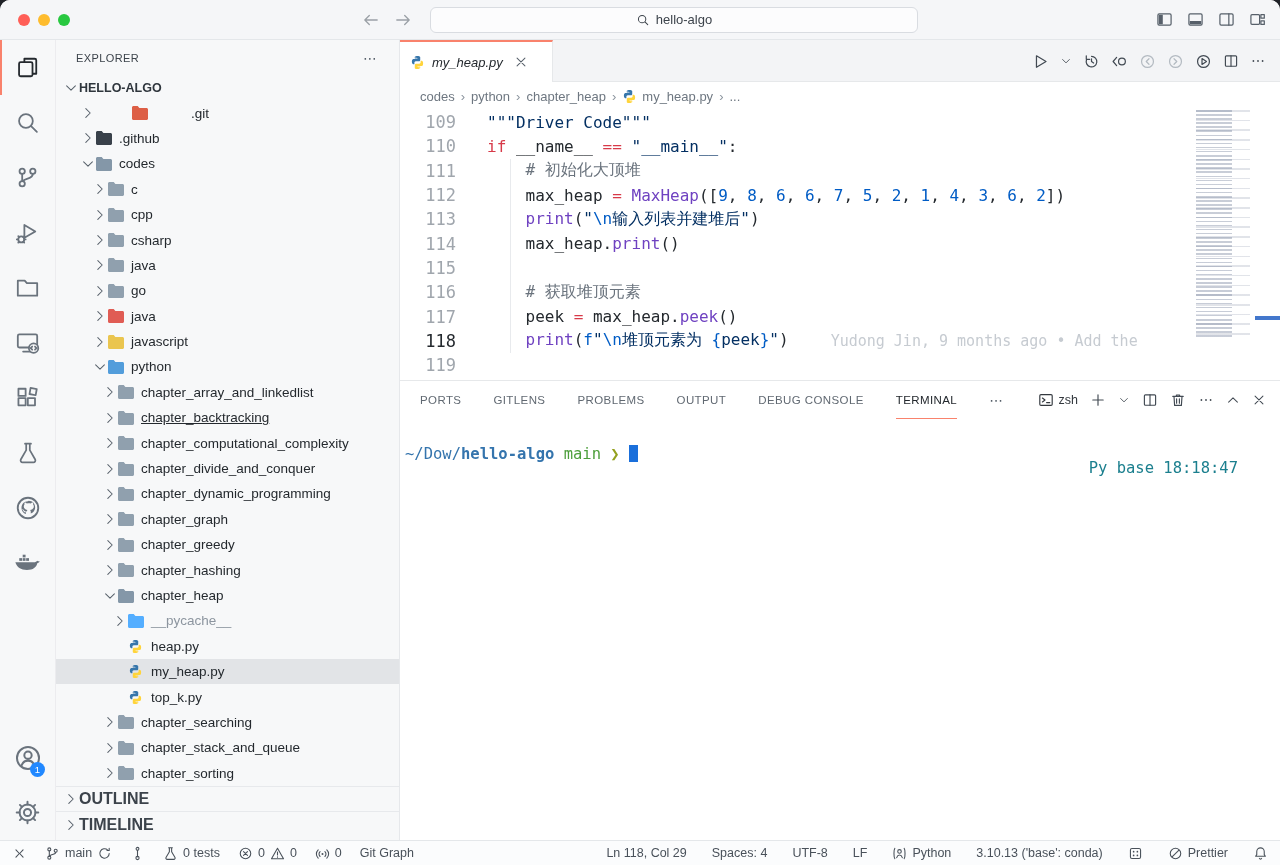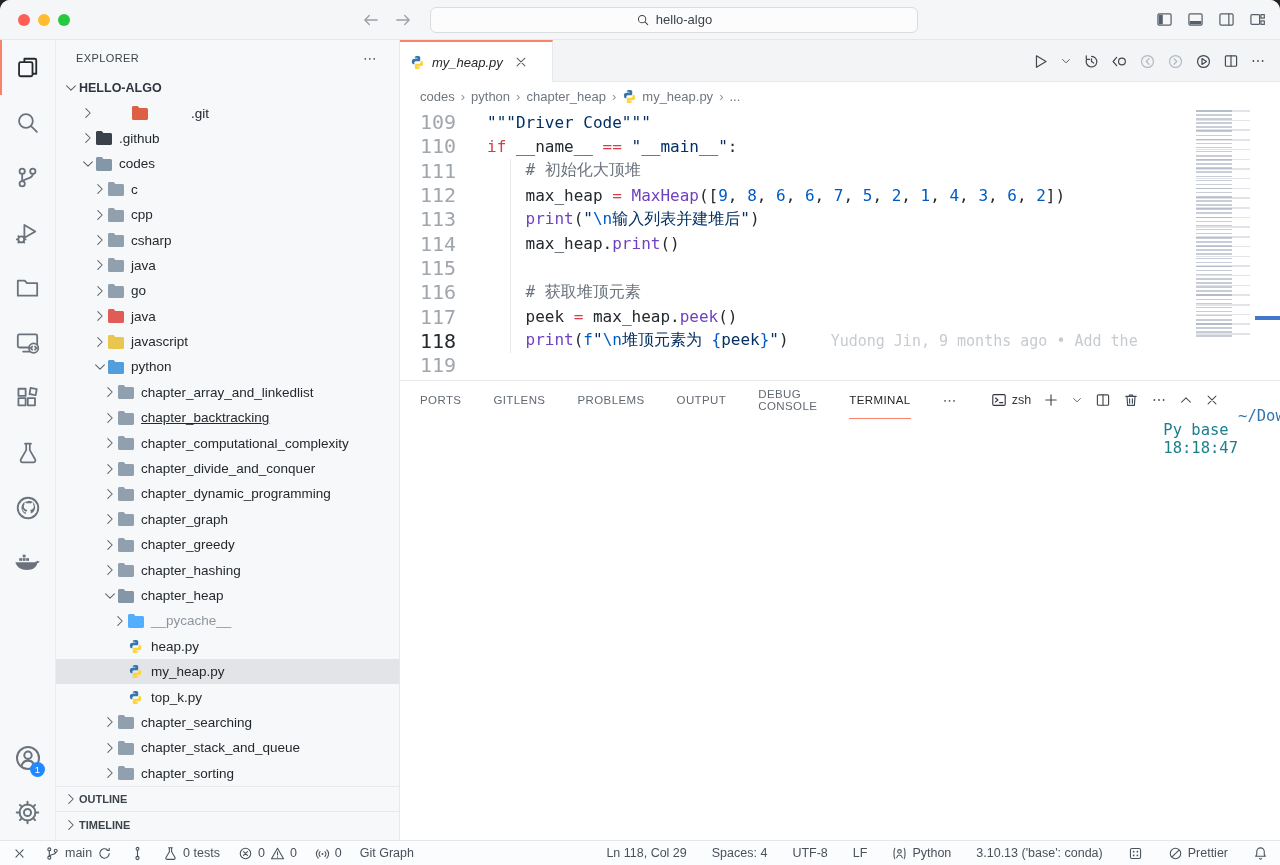--- a/index.html
+++ b/index.html
@@ -31,54 +31,54 @@
   .sidebar{width:344px;background:#f7f8f9;border-right:1px solid #e6e8eb;display:flex;flex-direction:column;font-size:13.5px;color:#24292e;overflow:hidden;}
   .sb-header{height:35px;display:flex;align-items:center;padding:0 20px;flex:0 0 35px;}
   .sb-title{font-size:11px;letter-spacing:.4px;color:#3c434b;}
   .sb-header .dots{margin-left:auto;color:#57606a;letter-spacing:2px;font-size:14px;}
   .trow{height:25.4px;display:flex;align-items:center;white-space:nowrap;}
   .trow .chev{width:16px;display:flex;justify-content:center;color:#57606a;flex:0 0 16px;}
   .trow .fico{width:16px;margin-right:7px;display:flex;flex:0 0 16px;}
   .trow.root{font-weight:bold;font-size:12.5px;padding-left:7px;color:#2f363d;}
   .trow.sel{background:#e2e4e7;}
   .trow.dim .tlabel{color:#8c959f;}
-  .tsection{height:25.4px;display:flex;align-items:center;border-top:1px solid #e7e9ec;font-weight:bold;font-size:11px;color:#3c434b;padding-left:7px;}
+  .tsection{height:25.4px;display:flex;align-items:center;border-top:1px solid #e7e9ec;font-weight:bold;font-size:16px;color:#3c434b;padding-left:7px;}
   .tsection .chev{width:16px;display:flex;justify-content:center;color:#57606a;}
 
   
   .editorcol{flex:1;display:flex;flex-direction:column;min-width:0;background:#fff;}
   .tabstrip{height:42px;background:#f3f4f6;border-bottom:1px solid #e6e8ea;display:flex;align-items:stretch;position:relative;flex:0 0 42px;}
   .tab{width:153px;background:#fff;border-top:2px solid #f9826c;border-right:1px solid #e6e8ea;display:flex;align-items:center;gap:7px;padding:0 10px;margin-bottom:-1px;}
   .tab-label{font-style:italic;font-size:13px;color:#24292e;}
   .tab-close{color:#57606a;margin-left:4px;}
   .editor-actions{position:absolute;right:14px;top:0;height:42px;display:flex;align-items:center;gap:11px;color:#424a53;}
   .editor-actions .faded{color:#b3bac1;}
   .breadcrumbs{height:28px;display:flex;align-items:center;gap:6px;padding-left:20px;font-size:13px;color:#6e7781;flex:0 0 28px;background:#fff;}
   .bc-sep{color:#8b949e;}
   .bc-item{display:flex;align-items:center;gap:5px;}
 
   
   .codewrap{flex:1;position:relative;overflow:hidden;background:#fff;font-family:"DejaVu Sans Mono","Liberation Mono",monospace;font-size:16px;}
   .codelines{position:absolute;left:0;top:0;right:86px;}
   .codeline{height:24.3px;display:flex;align-items:center;white-space:pre;}
-  .lnum{width:56px;text-align:right;color:#a0a6ad;flex:0 0 56px;font-size:20px;}
+  .lnum{width:56px;text-align:right;color:#a0a6ad;flex:0 0 56px;font-size:17px;}
   .codeline.cur .lnum{color:#24292e;}
   .ltext{margin-left:31px;}
   .tk-kw{color:#d73a49}.tk-fn{color:#6f42c1}.tk-num{color:#005cc5}.tk-str{color:#032f62}
   .tk-esc{color:#005cc5}.tk-com{color:#6a737d}.tk-pl{color:#24292e}
   .blame{color:#c6cbd1;margin-left:42px;font-size:15px;}
   .indent-guide{position:absolute;left:110px;top:48.6px;height:194.4px;width:1px;background:#e8eaed;}
   .minimap{position:absolute;right:24px;top:0;width:60px;height:228px;opacity:.85;background:
     repeating-linear-gradient(180deg, rgba(93,108,138,.40) 0 1.5px, transparent 1.5px 4.1px),
     repeating-linear-gradient(180deg, rgba(93,108,138,.22) 0 1.5px, transparent 1.5px 9.7px);
     background-size:36px 100%,54px 100%;background-repeat:no-repeat;}
   .overview-bar{position:absolute;right:0;top:206px;width:25px;height:4px;background:#4377cc;}
 
   
-  .panel{height:460px;border-top:1px solid #e6e8ea;display:flex;flex-direction:row;flex:0 0 460px;background:#fff;}
+  .panel{height:460px;border-top:1px solid #e6e8ea;display:flex;flex-direction:column;flex:0 0 460px;background:#fff;}
   .panel-tabs{height:38px;display:flex;align-items:center;padding:0 14px 0 20px;gap:32px;flex:0 0 38px;position:relative;}
   .ptab{font-size:11.5px;letter-spacing:.4px;color:#616972;height:100%;display:flex;align-items:center;border-bottom:1.5px solid transparent;}
   .ptab.active{color:#24292e;border-bottom-color:#f9826c;}
   .ptab-dots{color:#57606a;letter-spacing:2px;font-size:14px;}
   .panel-actions{margin-left:auto;display:flex;align-items:center;gap:12px;color:#424a53;}
   .shellsel{display:flex;align-items:center;gap:5px;font-size:12.5px;color:#33383e;}
   .terminal{flex:1;position:relative;font-family:"DejaVu Sans Mono","Liberation Mono",monospace;font-size:15.5px;}
   .promptline{position:absolute;left:5px;top:26px;white-space:pre;}
   .t-path{color:#3474ad}.t-path-b{color:#3474ad;font-weight:bold}.t-branch{color:#4d9f3c}.t-arrow{color:#94a11f}
   .t-cursor{display:inline-block;width:9px;height:17px;background:#1a6fdb;vertical-align:-3px;margin-left:9px;}

